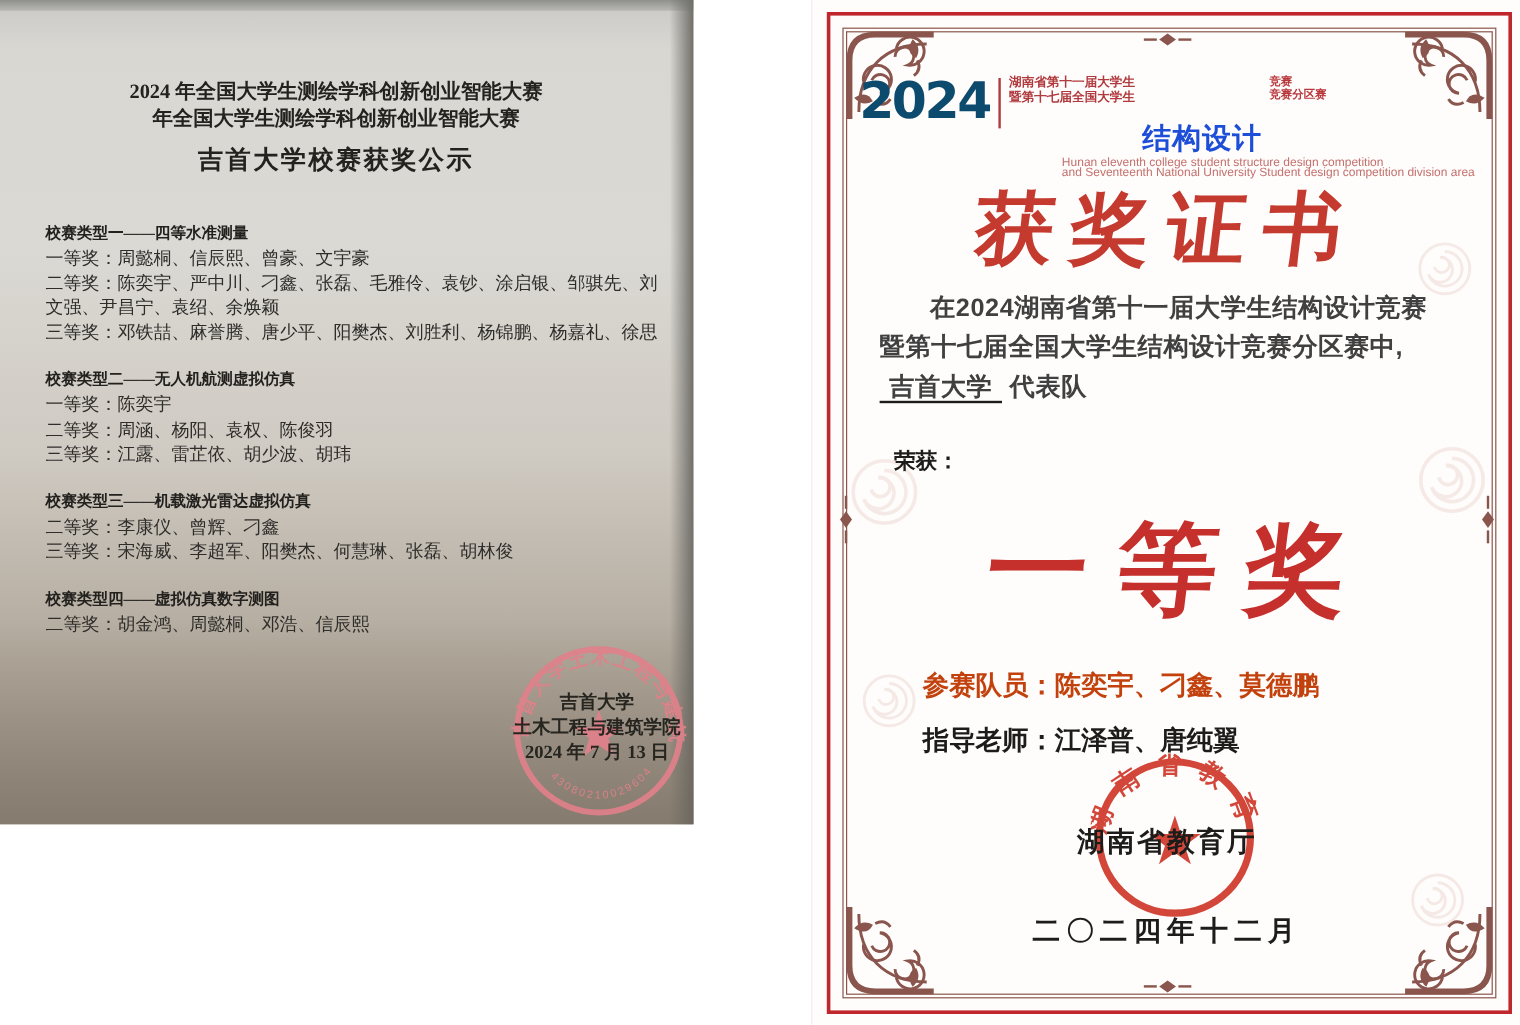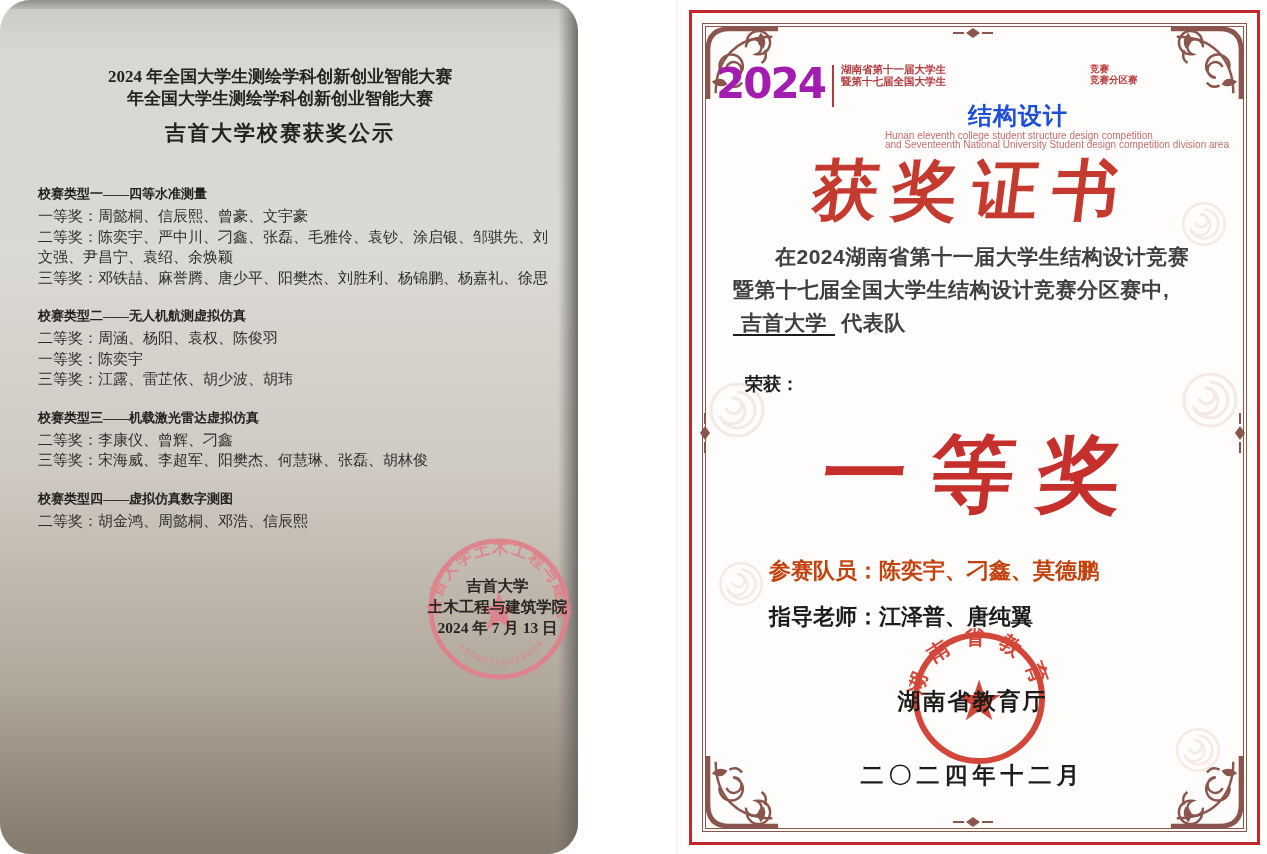--- a/index.html
+++ b/index.html
@@ -1,22 +1,22 @@
 <!DOCTYPE html>
 <html><head>
 <meta charset="utf-8">
 <style>
   html,body{margin:0;padding:0;background:#ffffff;}
   .canvas{position:relative;width:1267px;height:854px;background:#ffffff;overflow:hidden;
           font-family:"Liberation Sans","DejaVu Sans",sans-serif;}
 
   
-  .photo{position:absolute;left:0;top:0;width:578px;height:854px;
+  .photo{position:absolute;left:0;top:0;width:578px;height:687px;
          background:linear-gradient(180deg,#c9c9c5 0%,#d9d7d2 6%,#dbd9d4 30%,#cfcac2 55%,#b4ab9f 78%,#9c9184 100%);
-         overflow:hidden;border-radius:31px;}
+         overflow:hidden;}
   .photo-edge-top{position:absolute;left:0;top:0;width:100%;height:9px;
          background:linear-gradient(180deg,#8f908c,#b9b9b4);}
   .photo-edge-right{position:absolute;right:0;top:0;width:20px;height:100%;
          background:linear-gradient(90deg,rgba(130,128,122,0),#6f6e69);}
   .photo-shade-bottom{position:absolute;left:0;bottom:0;width:100%;height:170px;
          background:linear-gradient(180deg,rgba(112,103,90,0),rgba(104,95,82,0.45));}
   .doc-title{position:absolute;left:20px;top:66px;width:520px;text-align:center;
          font-family:"Liberation Serif","DejaVu Serif",serif;color:#23221f;}
   .doc-title .t1{font-size:17px;font-weight:bold;line-height:22px;}
   .doc-title .t3{font-size:21px;font-weight:bold;letter-spacing:2px;margin-top:9px;}
@@ -44,24 +44,24 @@
   .corner.br{right:23px;bottom:24px;transform:scale(-1,-1);}
   .midorn{position:absolute;}
   .midorn.top{left:50%;top:27px;transform:translateX(-50%);}
   .midorn.bottom{left:50%;bottom:26px;transform:translateX(-50%);}
   .midorn.left{left:8px;top:50%;transform:rotate(90deg);}
   .midorn.right{right:8px;top:50%;transform:rotate(90deg);}
   .swirl{position:absolute;opacity:.45;}
 
   .cert-header{position:absolute;left:0;top:64px;width:100%;display:flex;justify-content:center;
         align-items:flex-start;gap:7px;}
-  .logo-year{font-size:42px;font-weight:bold;color:#a21caf;letter-spacing:-2px;line-height:40px;
+  .logo-year{font-size:42px;font-weight:bold;color:#0c4a6e;letter-spacing:-2px;line-height:40px;
         font-family:"DejaVu Sans",sans-serif;}
   .logo-divider{width:2px;height:42px;background:#b13a3e;margin-top:1px;}
-  .logo-row{display:flex;align-items:flex-start;gap:22px;}
+  .logo-row{display:flex;align-items:flex-start;gap:6px;}
   .logo-lines div{font-size:10.5px;font-weight:bold;color:#b13a3e;line-height:11.5px;}
   .logo-big{font-size:24px;font-weight:bold;color:#1d4ed8;line-height:24px;letter-spacing:1px;margin-top:40px;}
   .logo-small div{font-size:9.5px;font-weight:bold;color:#b8373a;line-height:10.5px;}
   .logo-en{margin-top:3px;}
   .logo-en div{font-size:10px;color:#c4706d;line-height:9px;margin-left:44px;}
 
   .calligraphy{font-family:"DejaVu Serif","Liberation Serif",serif;font-weight:bold;
         transform:skewX(-7deg);}
   .cert-title{position:absolute;left:0;top:146px;width:100%;text-align:center;
         font-size:66px;color:#c43a2f;letter-spacing:14px;}
@@ -124,22 +124,22 @@
 
     <div class="doc-body">
       <div class="doc-section">
         <div class="doc-heading">校赛类型一——四等水准测量</div>
         <div class="doc-line"><span>一等奖：</span><span>周懿桐、信辰熙、曾豪、文宇豪</span></div>
         <div class="doc-line"><span>二等奖：</span><span>陈奕宇、严中川、刁鑫、张磊、毛雅伶、袁钞、涂启银、邹骐先、刘文强、尹昌宁、袁绍、余焕颖</span></div>
         <div class="doc-line"><span>三等奖：</span><span>邓铁喆、麻誉腾、唐少平、阳樊杰、刘胜利、杨锦鹏、杨嘉礼、徐思</span></div>
       </div>
       <div class="doc-section">
         <div class="doc-heading">校赛类型二——无人机航测虚拟仿真</div>
+        <div class="doc-line"><span>一等奖：</span><span>陈奕宇</span></div>
         <div class="doc-line"><span>二等奖：</span><span>周涵、杨阳、袁权、陈俊羽</span></div>
-        <div class="doc-line"><span>一等奖：</span><span>陈奕宇</span></div>
         <div class="doc-line"><span>三等奖：</span><span>江露、雷芷依、胡少波、胡玮</span></div>
       </div>
       <div class="doc-section">
         <div class="doc-heading">校赛类型三——机载激光雷达虚拟仿真</div>
         <div class="doc-line"><span>二等奖：</span><span>李康仪、曾辉、刁鑫</span></div>
         <div class="doc-line"><span>三等奖：</span><span>宋海威、李超军、阳樊杰、何慧琳、张磊、胡林俊</span></div>
       </div>
       <div class="doc-section">
         <div class="doc-heading">校赛类型四——虚拟仿真数字测图</div>
         <div class="doc-line"><span>二等奖：</span><span>胡金鸿、周懿桐、邓浩、信辰熙</span></div>

